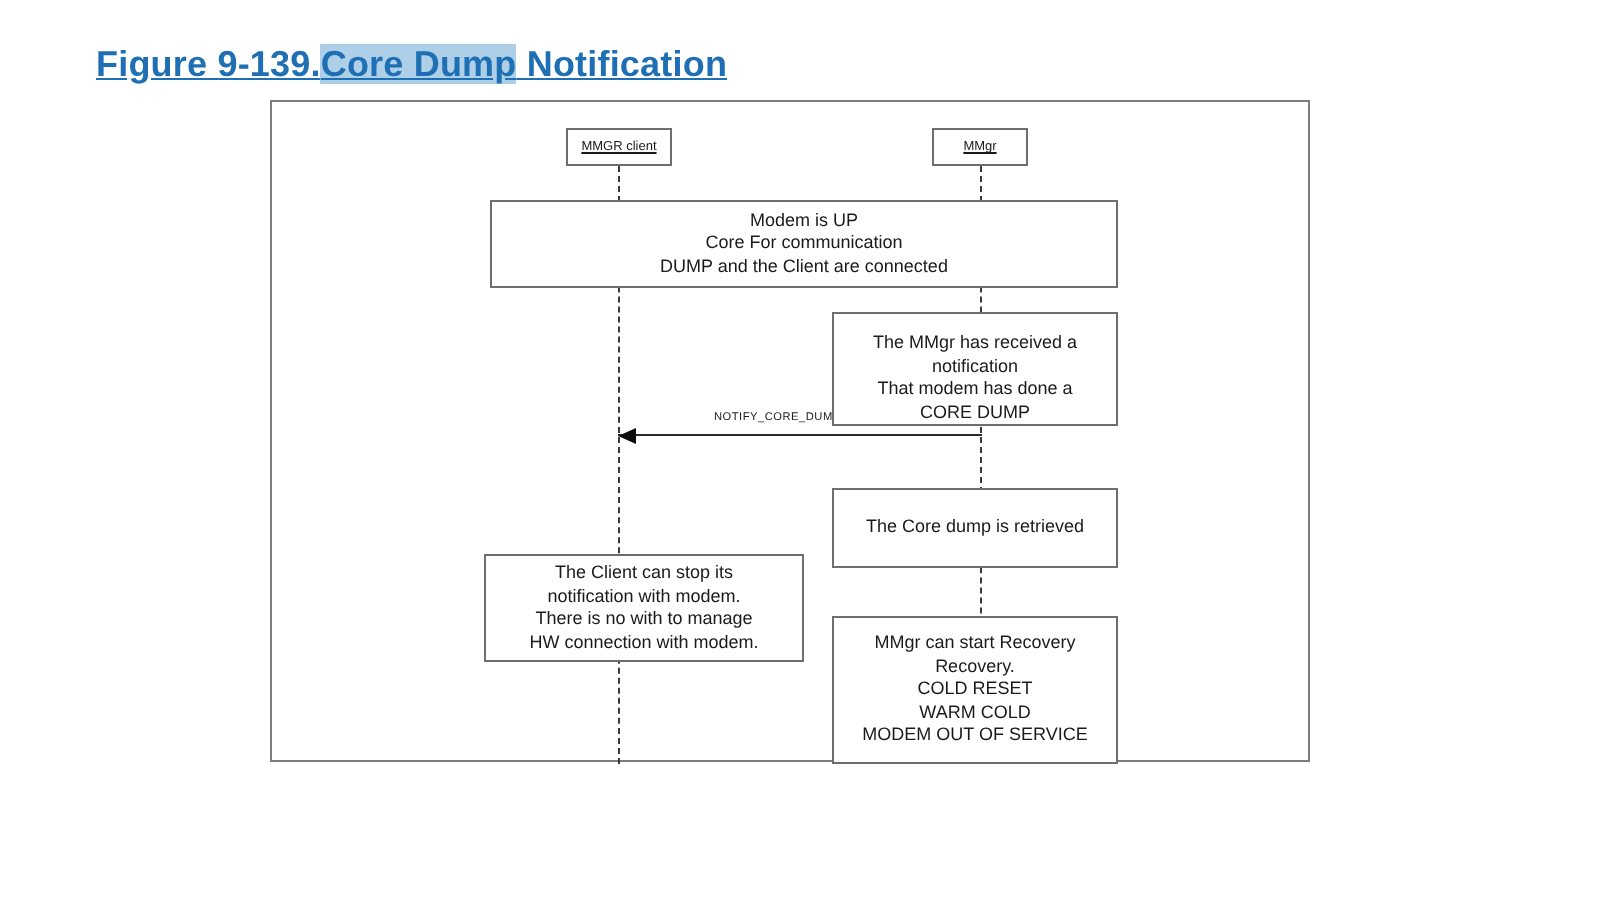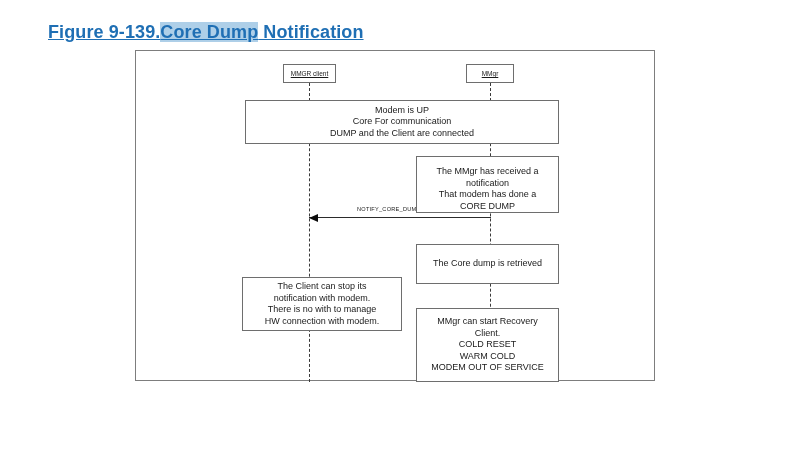--- a/index.html
+++ b/index.html
@@ -166,19 +166,19 @@
     <div class="line">There is no with to manage</div>
     <div class="line">HW connection with modem.</div>
   </div>
 
   <div class="note-box" style="left:280px; top:193px; width:143px; height:40px;justify-content:center;">
     <div class="line">The Core dump is retrieved</div>
   </div>
 
   <div class="note-box" style="left:280px; top:237px; width:143px; height:74px;margin-top:20px;">
     <div class="line">MMgr can start Recovery</div>
-    <div class="line">Client.</div>
+    <div class="line">Recovery.</div>
     <div class="line">COLD RESET</div>
     <div class="line">WARM COLD</div>
     <div class="line">MODEM OUT OF SERVICE</div>
   </div>
 
 </div>
 
 </body></html>

